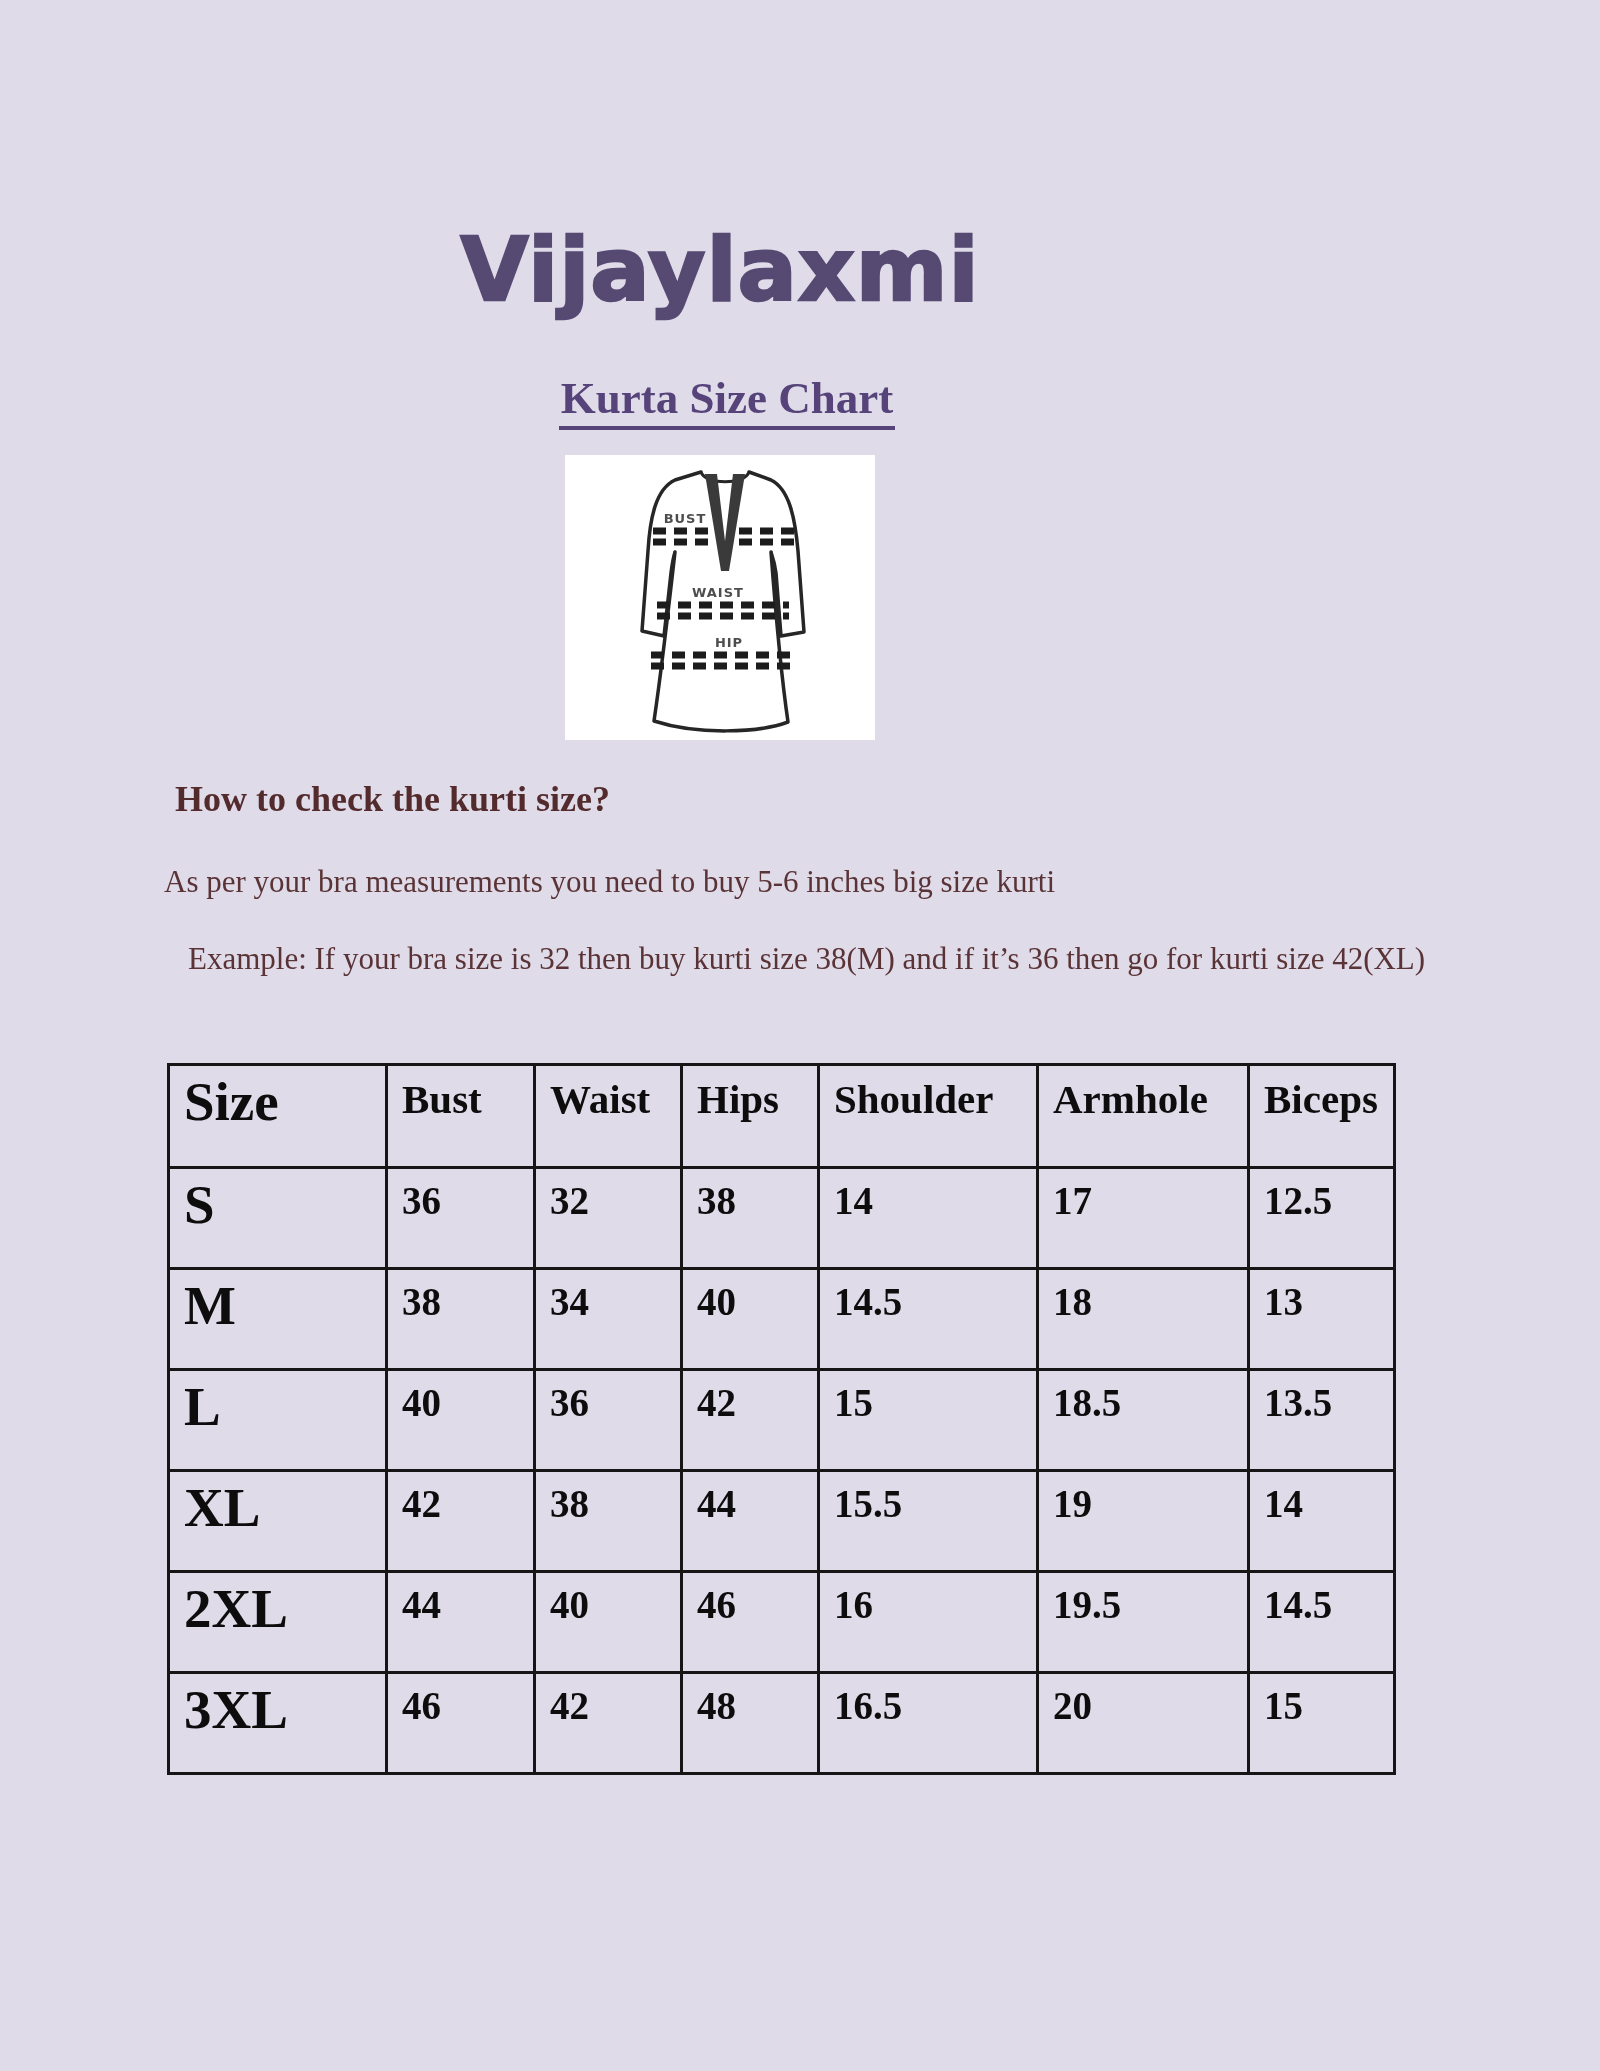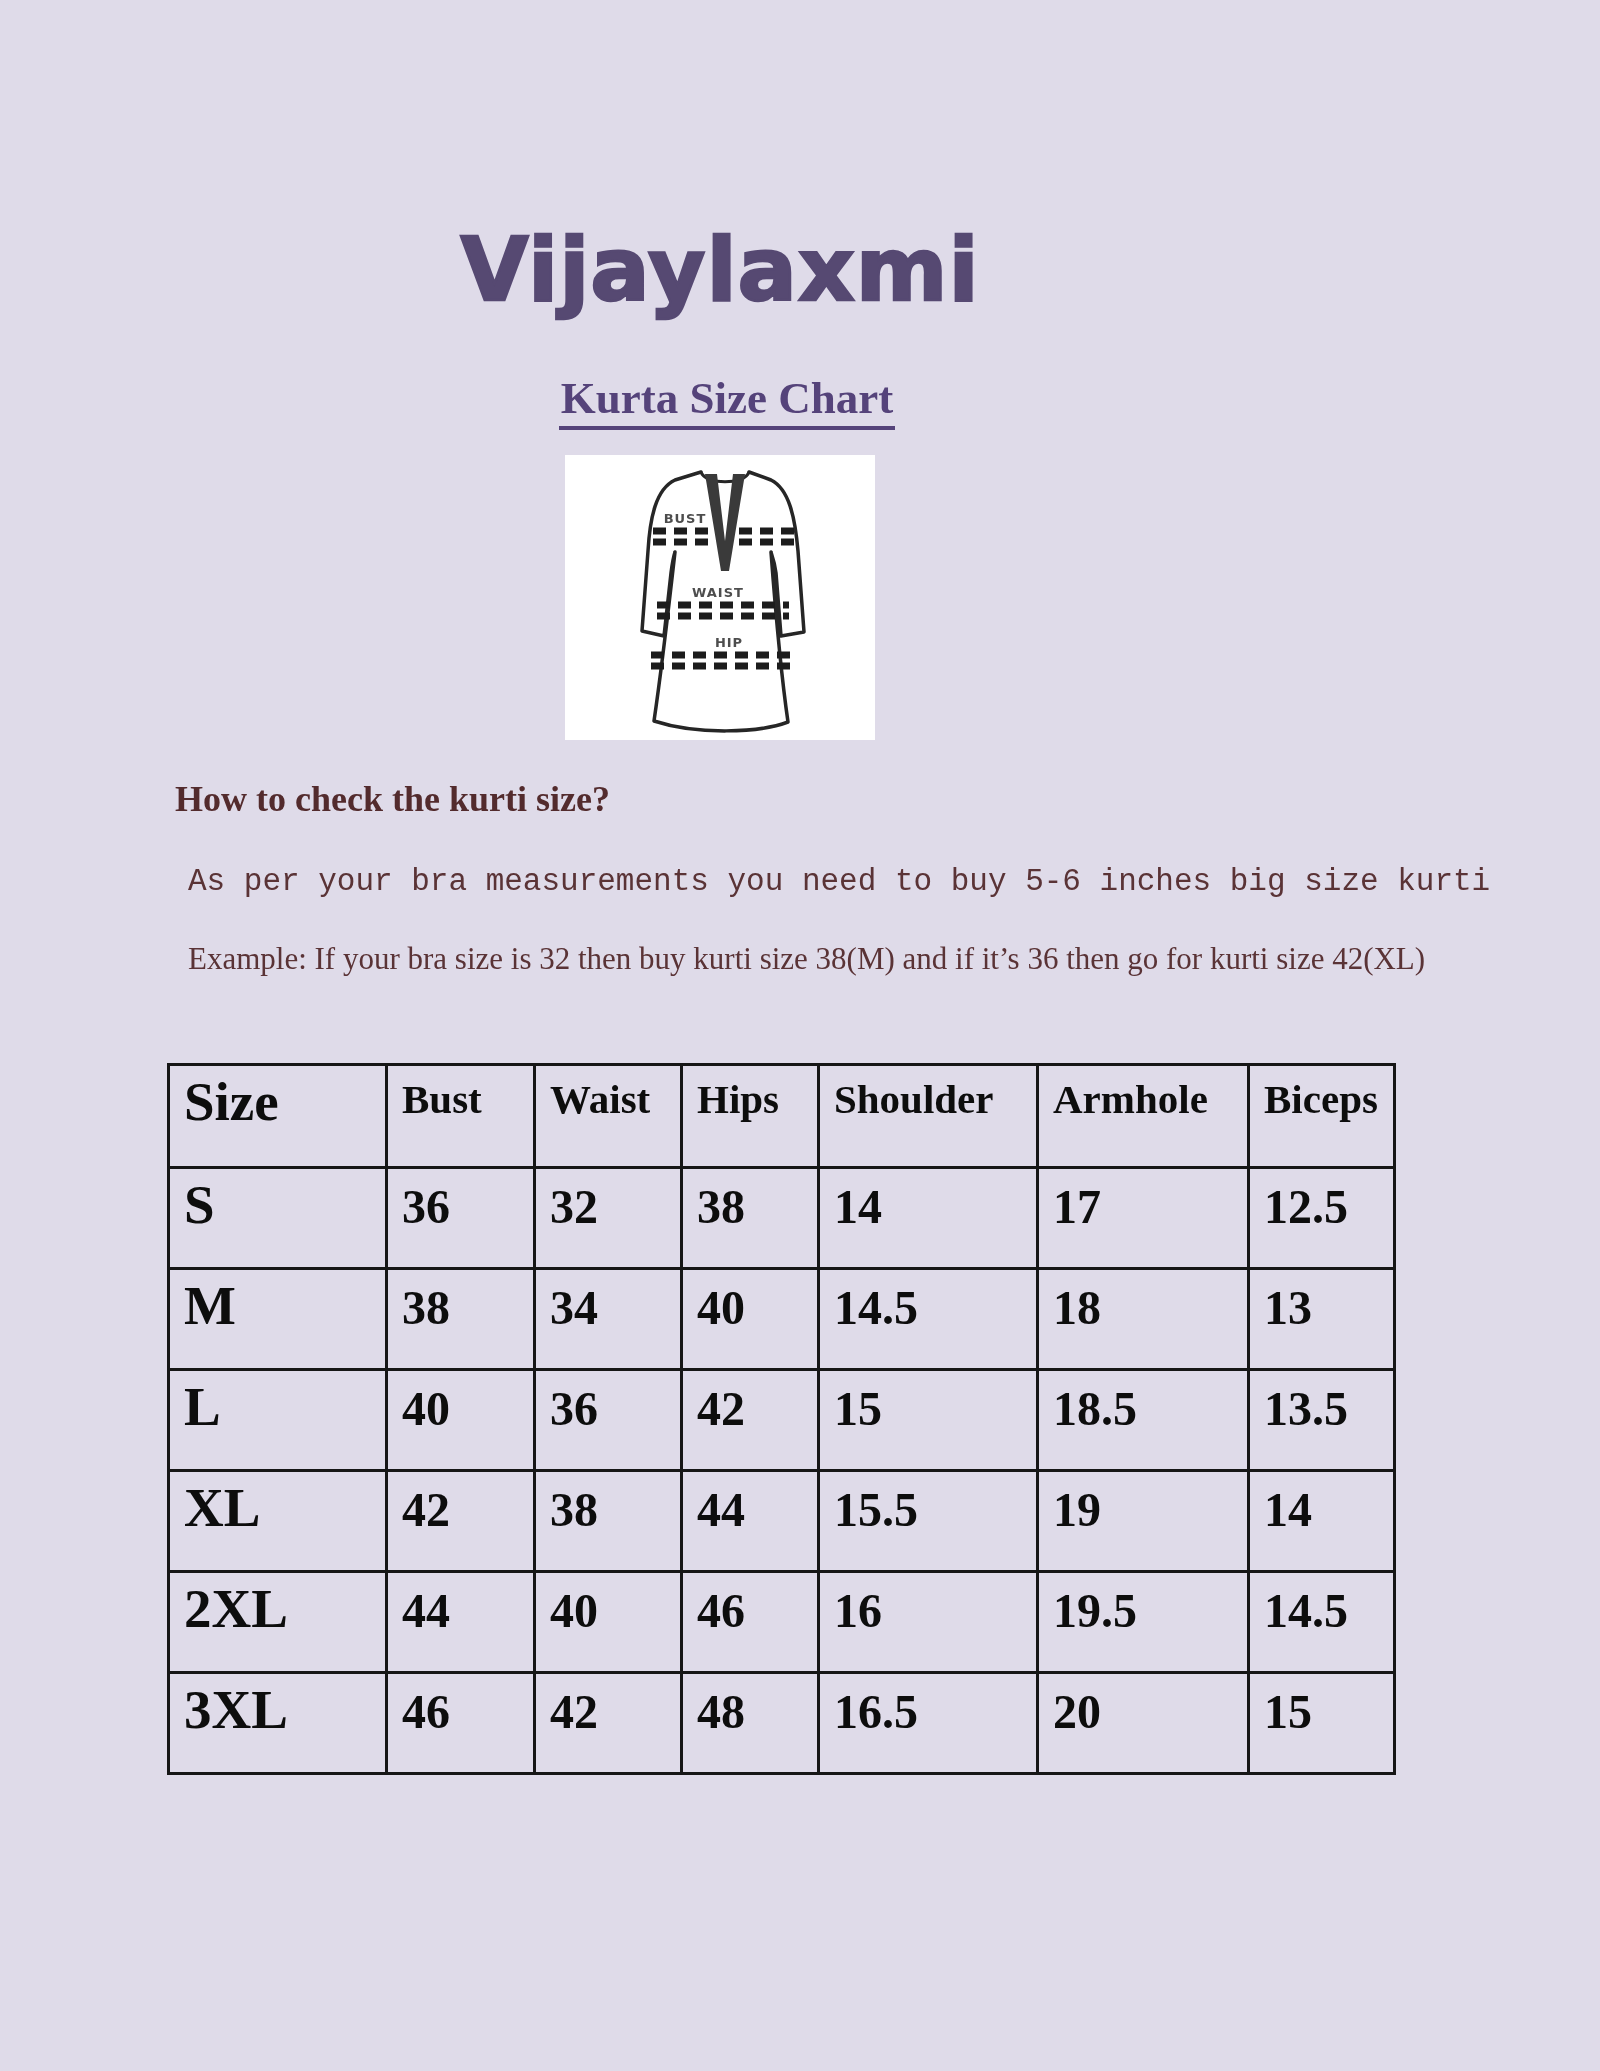--- a/index.html
+++ b/index.html
@@ -25,42 +25,42 @@
   .kurti-figure svg{display:block;width:310px;height:285px;}
   .svg-label{
     font-family:"DejaVu Sans",sans-serif;font-size:13px;font-weight:bold;
     fill:#4d4d4d;letter-spacing:1px;
   }
   .how-heading{
     position:absolute;left:175px;top:778px;
     font-size:36px;font-weight:bold;color:var(--heading-color,#532b2d);
   }
   .para-1{
-    position:absolute;left:188px;top:864px;
-    font-size:31px;color:var(--body-text-color,#5a3336);font-family:Liberation Mono, monospace;
+    position:absolute;left:164px;top:864px;
+    font-size:31px;color:var(--body-text-color,#5a3336);
   }
   .para-2{
     position:absolute;left:188px;top:934px;width:1255px;
     font-size:31px;line-height:1.6;color:var(--body-text-color,#5a3336);
   }
   table.size-table{
     position:absolute;left:167px;top:1063px;width:1226px;
     border-collapse:collapse;table-layout:fixed;color:#0d0d0d;
   }
   .size-table th,.size-table td{
     border:3px solid #161616;vertical-align:top;text-align:left;
     padding:6px 6px 0 14px;line-height:1.15;font-weight:bold;
     overflow:hidden;white-space:nowrap;
   }
   .size-table thead tr{height:103px;}
   .size-table tbody tr{height:101px;}
   .size-table thead th{font-size:41px;padding-top:10px;margin-top:40px;}
   .size-table thead th.size-col{font-size:55px;padding-top:4px;}
   .size-table tbody th{font-size:55px;padding-top:4px;}
-  .size-table tbody td{font-size:48px;padding-top:10px;}
+  .size-table tbody td{font-size:39px;padding-top:10px;}
 </style>
 </head>
 <body>
 
 <div class="logo">Vijaylaxmi</div>
 
 <div class="chart-title">
   <span>Kurta Size Chart</span>
 </div>
 

